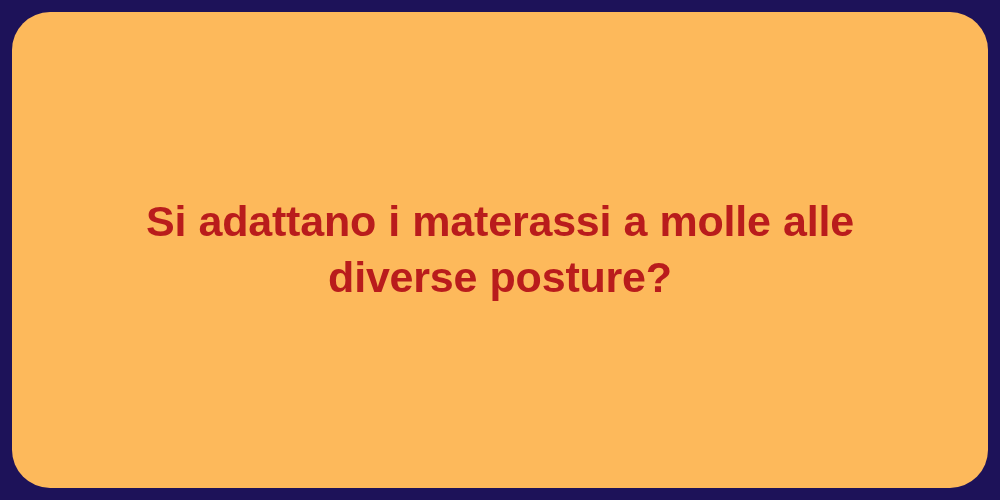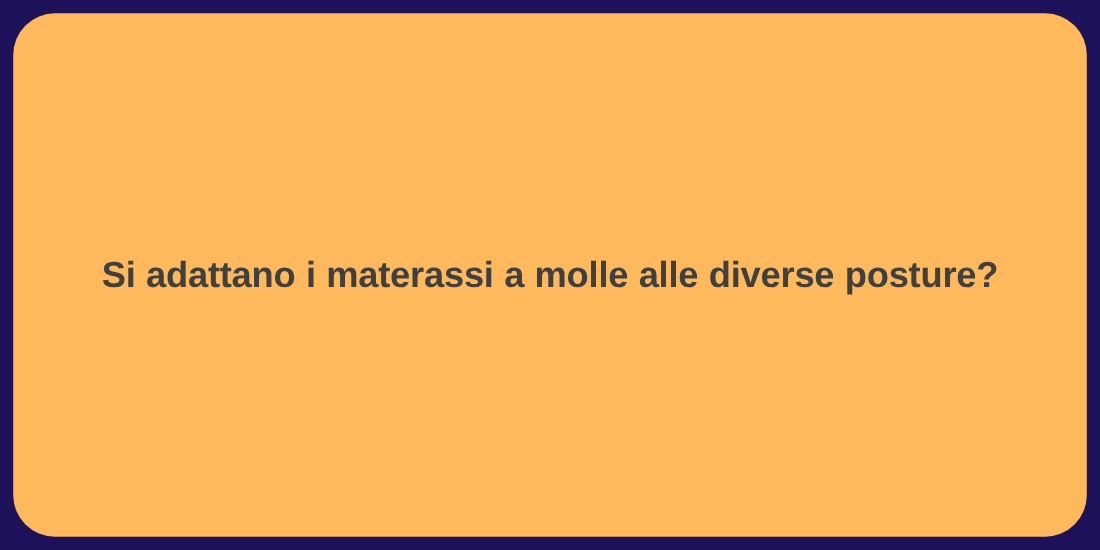--- a/index.html
+++ b/index.html
@@ -30,23 +30,23 @@
     background: #fdb95b;
     border-radius: 38px;
     display: flex;
     align-items: center;
     justify-content: center;
     padding: 0 60px;
   }
 
   #headline {
     margin: 0;
-    color: #404040;
+    color: #b91c1c;
     font-family: "Liberation Sans", sans-serif;
-    font-size: 33px;
+    font-size: 43px;
     font-weight: 700;
     line-height: 1.3;
     letter-spacing: -0.2px;
     text-align: center;
     word-spacing: 0.5px;
   }
 </style>
 </head>
 <body>
 

